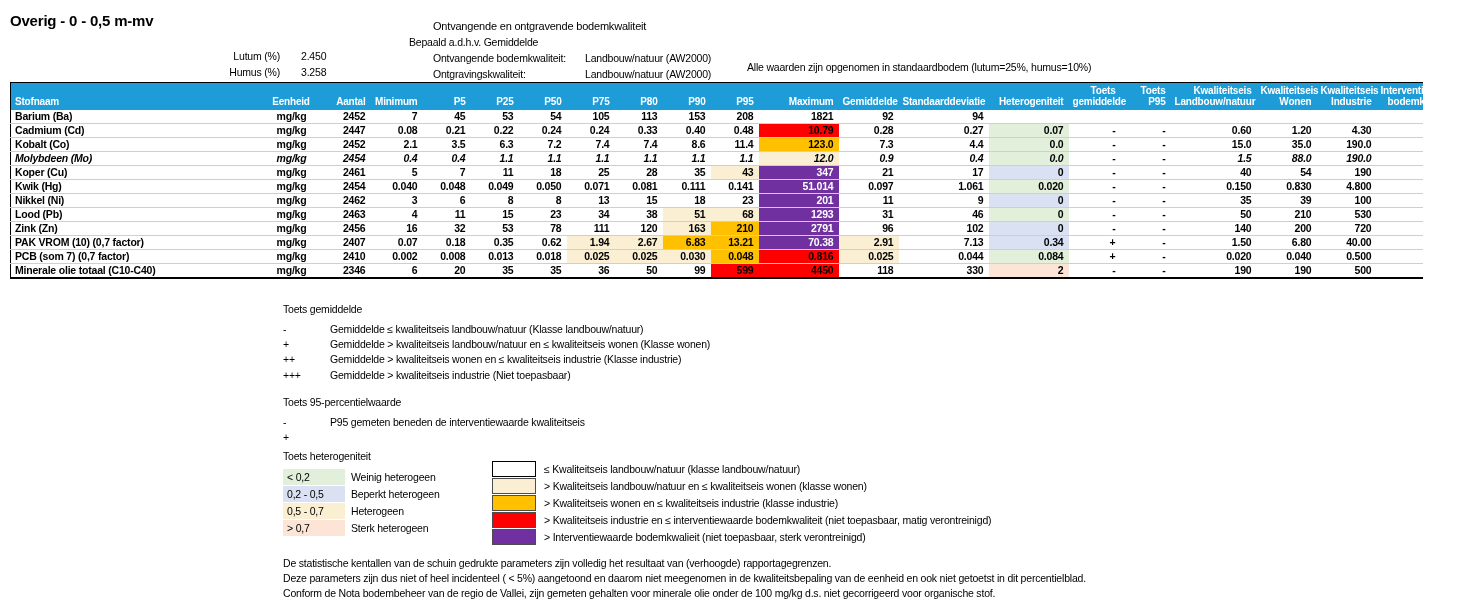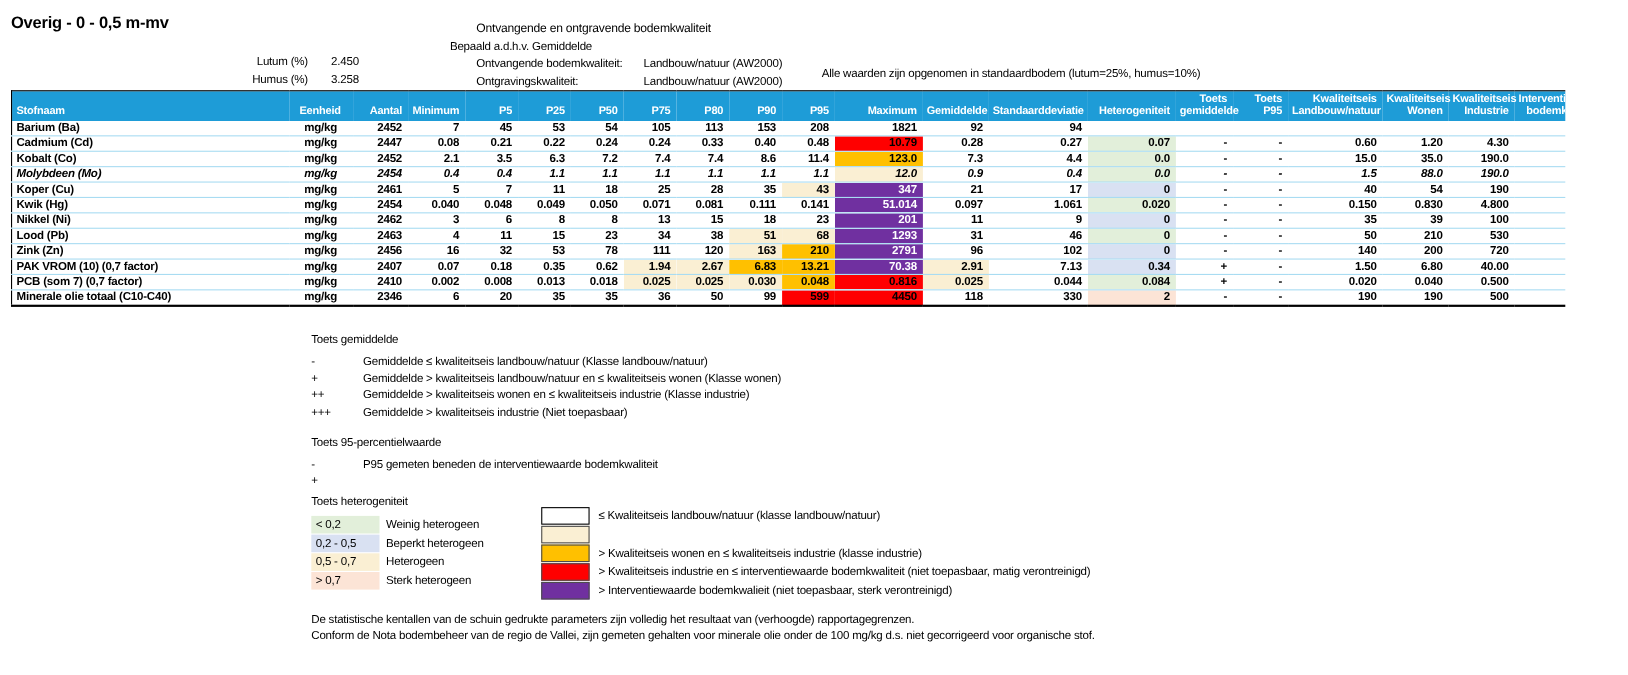--- a/index.html
+++ b/index.html
@@ -444,21 +444,21 @@
     <span class="legend-text">Gemiddelde &gt; kwaliteitseis industrie (Niet toepasbaar)</span>
   </div>
       </div>
   </div>
 
   <div class="abs sec-toets-p95">
     <div class="sec-title">Toets 95-percentielwaarde</div>
     <div id="tp-items">
         <div class="legend-item">
     <span class="legend-sym">-</span>
-    <span class="legend-text">P95 gemeten beneden de interventiewaarde bodemkwaliteit</span>
+    <span class="legend-text">P95 gemeten beneden de interventiewaarde kwaliteitseis</span>
   </div>
         <div class="legend-item">
     <span class="legend-sym">+</span>
   </div>
       </div>
   </div>
 
   <div class="abs sec-toets-het">
     <div class="sec-title">Toets heterogeniteit</div>
     <div id="het-items">
@@ -482,34 +482,36 @@
   </div>
 
   <div class="abs sec-color-legend">
     <div id="class-items">
         <div class="color-item">
     <span class="color-box sw-white"></span>
     <span class="color-text">≤ Kwaliteitseis landbouw/natuur (klasse landbouw/natuur)</span>
   </div>
         <div class="color-item">
     <span class="color-box sw-cream"></span>
+    <span class="color-text">&gt; Kwaliteitseis landbouw/natuur en ≤ kwaliteitseis wonen (klasse wonen)</span>
   </div>
         <div class="color-item">
     <span class="color-box sw-orange"></span>
     <span class="color-text">&gt; Kwaliteitseis wonen en ≤ kwaliteitseis industrie (klasse industrie)</span>
   </div>
         <div class="color-item">
     <span class="color-box sw-red"></span>
     <span class="color-text">&gt; Kwaliteitseis industrie en ≤ interventiewaarde bodemkwaliteit (niet toepasbaar, matig verontreinigd)</span>
   </div>
         <div class="color-item">
     <span class="color-box sw-purple"></span>
     <span class="color-text">&gt; Interventiewaarde bodemkwalieit (niet toepasbaar, sterk verontreinigd)</span>
   </div>
       </div>
   </div>
 
   <div class="abs footer">
     <div>De statistische kentallen van de schuin gedrukte parameters zijn volledig het resultaat van (verhoogde) rapportagegrenzen.</div>
+    <div>Deze parameters zijn dus niet of heel incidenteel ( &lt; 5%) aangetoond en daarom niet meegenomen in de kwaliteitsbepaling van de eenheid en ook niet getoetst in dit percentielblad.</div>
     <div>Conform de Nota bodembeheer van de regio de Vallei, zijn gemeten gehalten voor minerale olie onder de 100 mg/kg d.s. niet gecorrigeerd voor organische stof.</div>
   </div>
 
 </div>
 
 </body></html>

